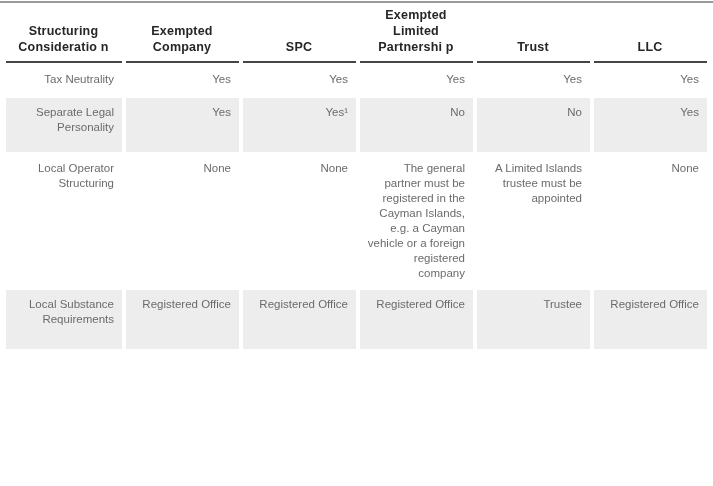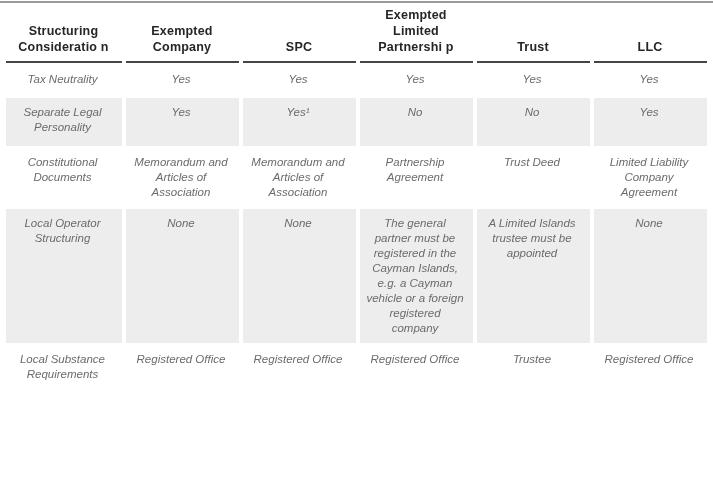--- a/index.html
+++ b/index.html
@@ -37,32 +37,31 @@
     font-weight: 600;
     letter-spacing: 0.2px;
     color: var(--header-text, #262626);
     line-height: 16px;
     padding: 2px 6px 6px 5px;
     border-bottom: 2px solid var(--header-underline, #454545);
     white-space: pre-line;
   }
   tbody td {
     vertical-align: top;
-    text-align: center;
+    text-align: right;
     font-size: 11.5px;
     color: var(--body-text, #6b6b6b);
     line-height: 15px;
     padding: 7px 8px 7px 5px;
-    font-style: italic;
   }
   tbody tr:nth-child(even) td {
     background: var(--row-stripe, #ededed);
   }
   tbody tr:nth-child(1) { height: 31px; }
-  tbody tr:nth-child(2) { height: 48px; }
+  tbody tr:nth-child(2) { height: 54px; }
   tbody tr:nth-child(3) { height: 39px; }
   tbody tr:nth-child(4) { height: 59px; }
   tbody tr:nth-child(5) { height: 65px; }
   tbody tr:nth-child(6) { height: 112px; }
   tbody tr:nth-child(7) { height: 41px; }
 </style>
 </head>
 <body>
 
 <div class="page">
@@ -101,28 +100,20 @@
         </tr>
         <tr>
           <td>Separate Legal Personality</td>
           <td>Yes</td>
           <td>Yes¹</td>
           <td>No</td>
           <td>No</td>
           <td>Yes</td>
         </tr>
         <tr>
-          <td>Constitutional Documents</td>
-          <td>Memorandum and Articles of Association</td>
-          <td>Memorandum and Articles of Association</td>
-          <td>Partnership Agreement</td>
-          <td>Trust Deed</td>
-          <td>Limited Liability Company Agreement</td>
-        </tr>
-        <tr>
           <td>Local Operator Structuring</td>
           <td>None</td>
           <td>None</td>
           <td>The general partner must be registered in the Cayman Islands, e.g. a Cayman vehicle or a foreign registered company</td>
           <td>A Limited Islands trustee must be appointed</td>
           <td>None</td>
         </tr>
         <tr>
           <td>Local Substance Requirements</td>
           <td>Registered Office</td>

